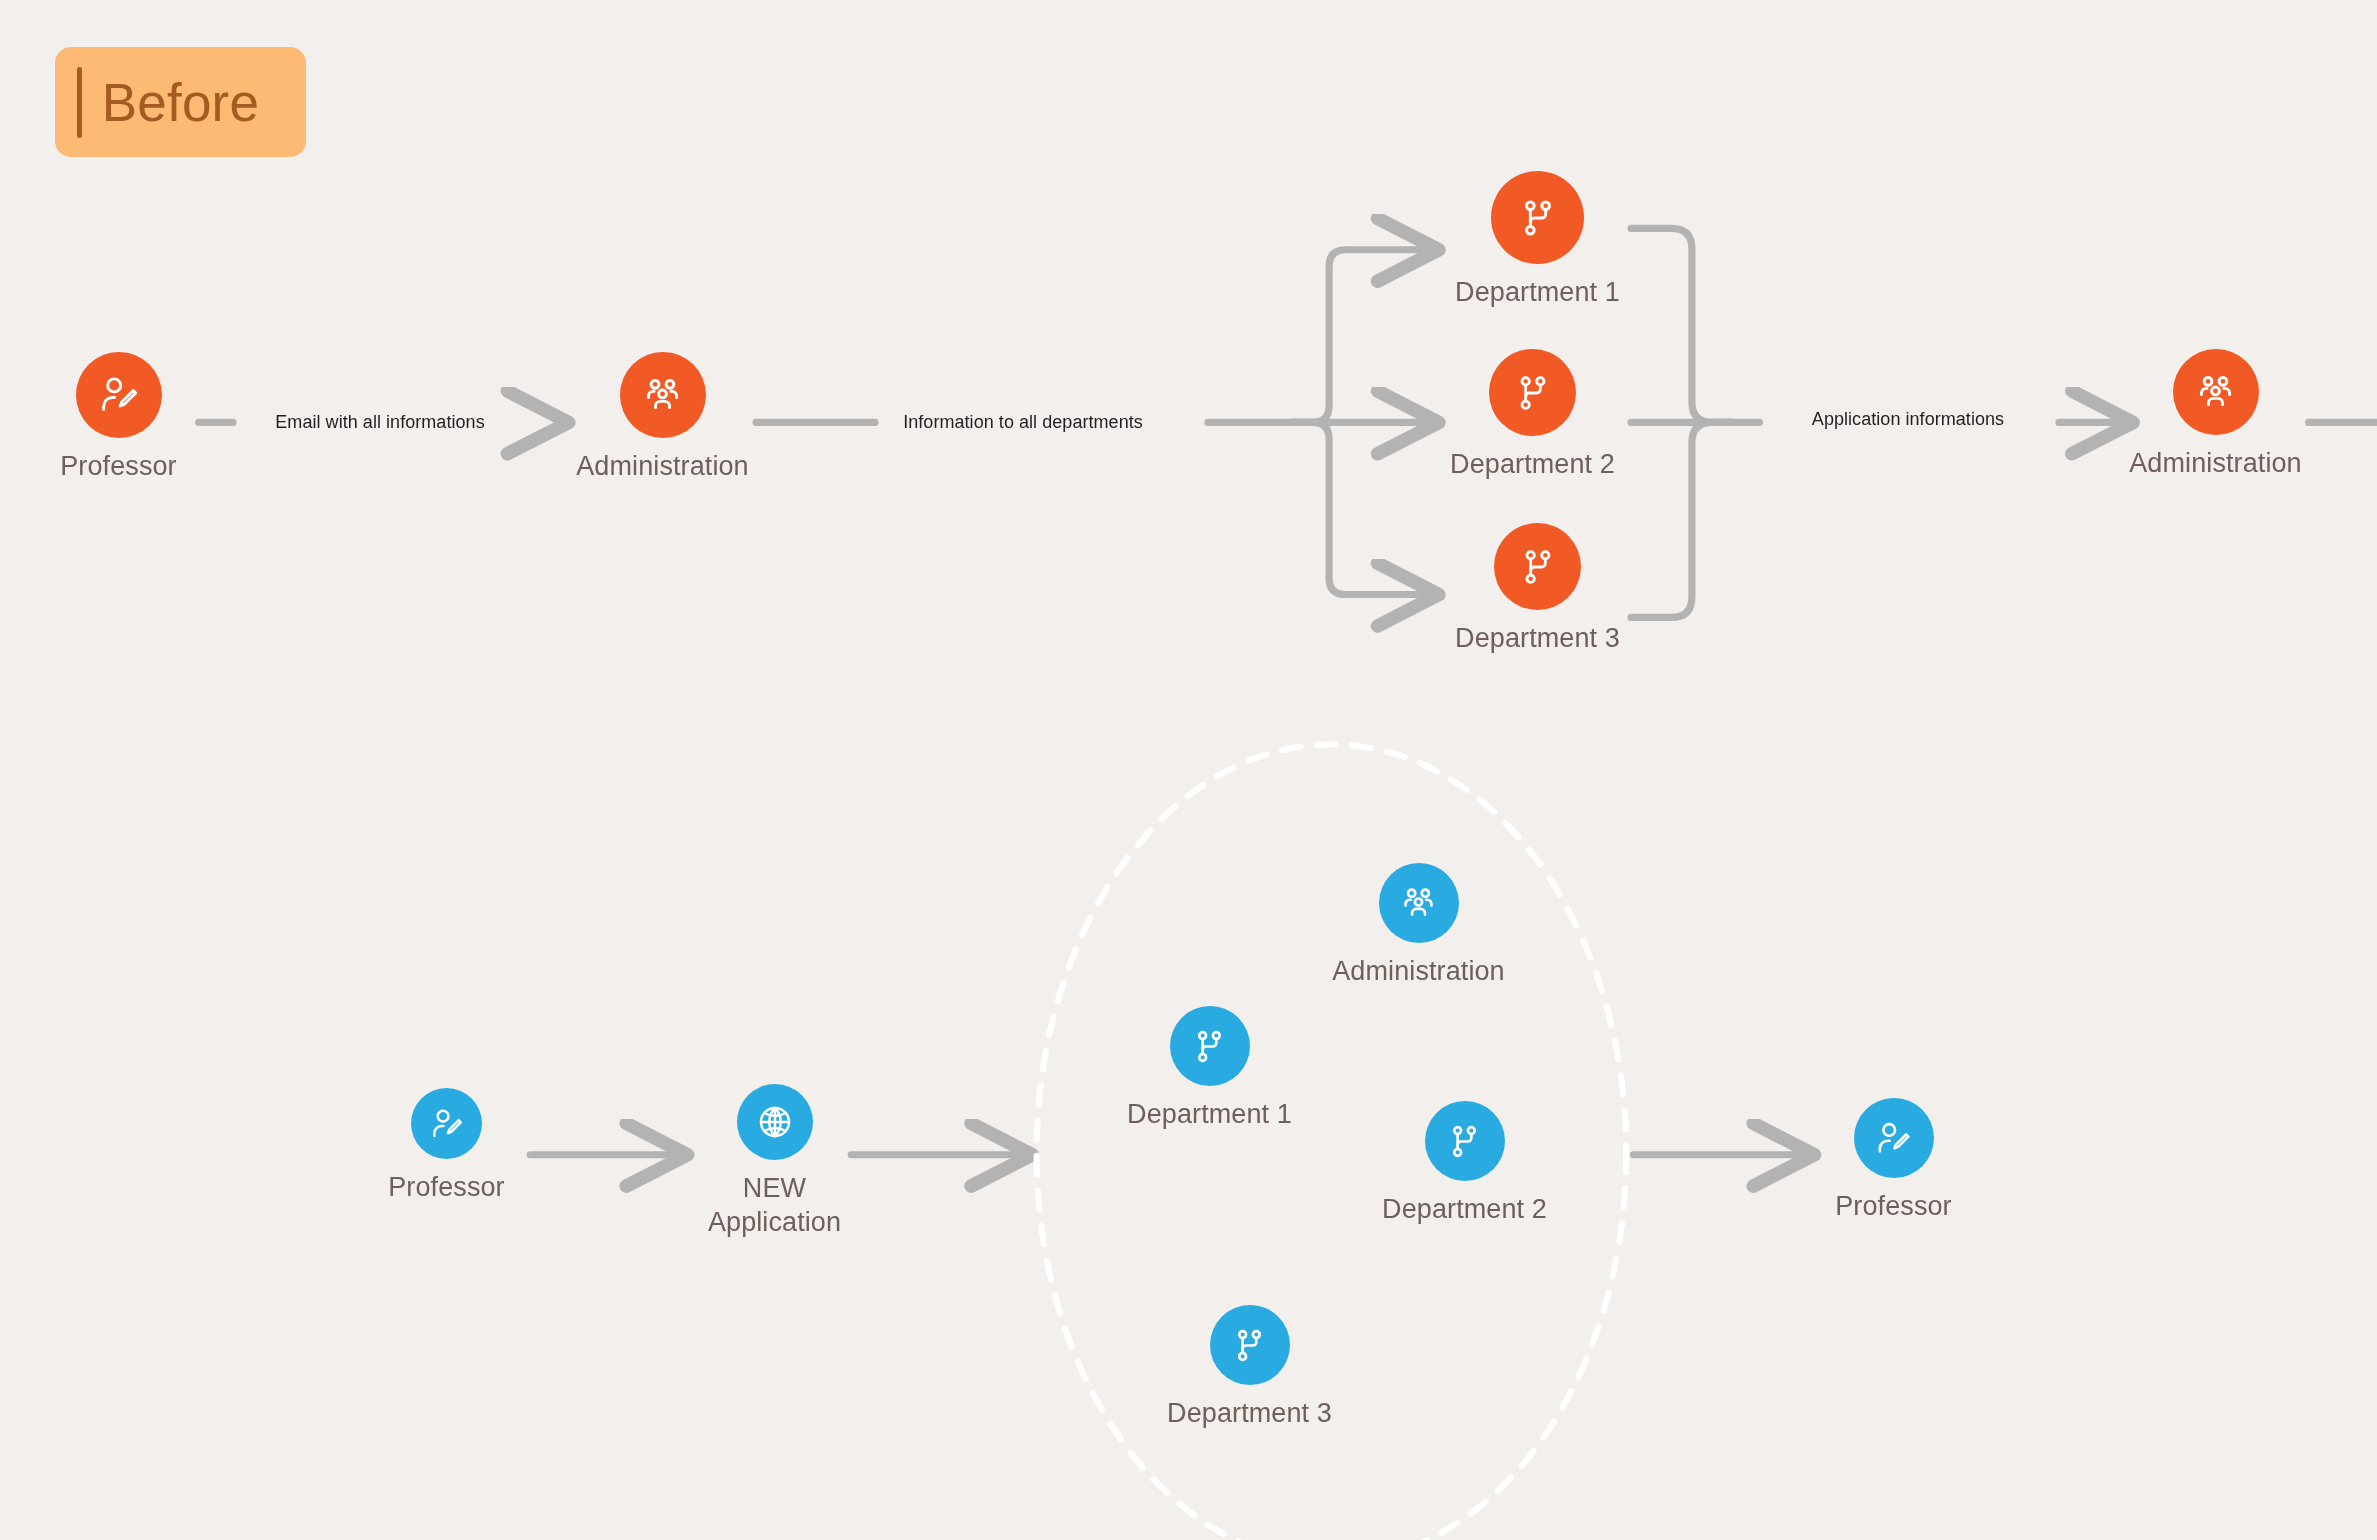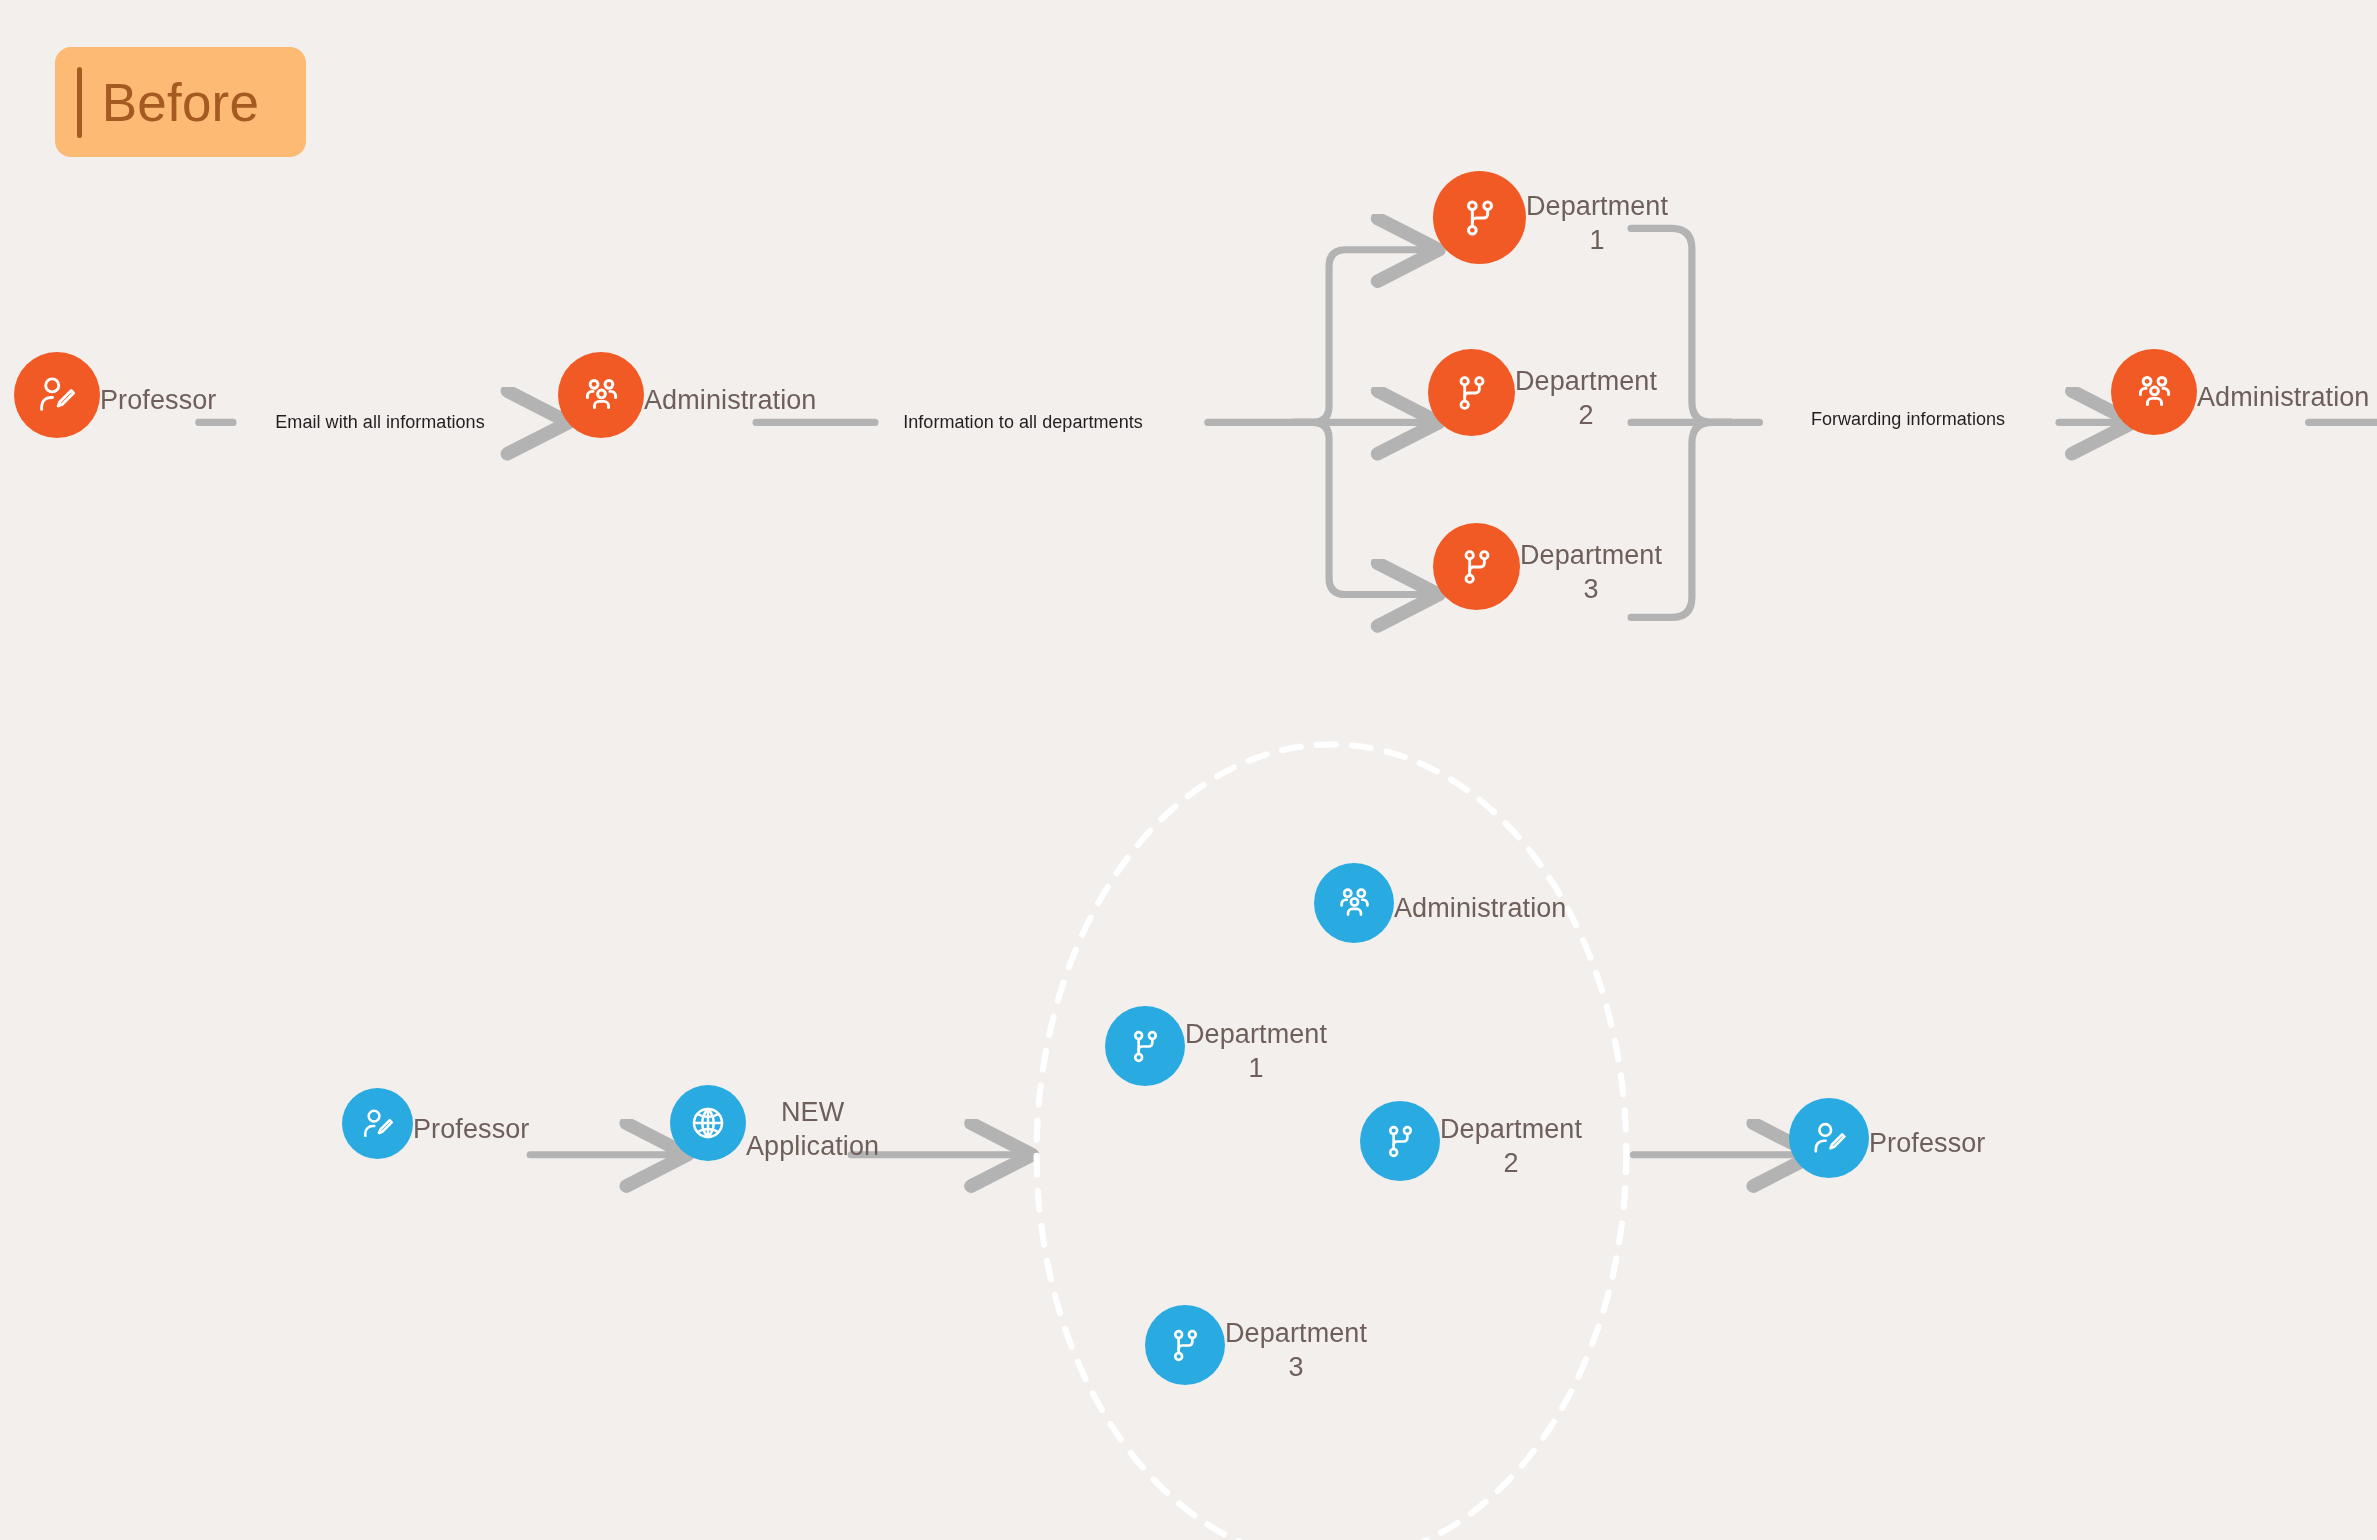--- a/index.html
+++ b/index.html
@@ -44,20 +44,21 @@
     letter-spacing: 0.2px;
   }
   #badge-before { left: 55px; top: 47px; width: 251px; height: 110px; padding: 0 22px; }
   #badge-before .bar { height: 71px; margin-right: 20px; }
   #badge-after  { left: 55px; top: 804px; width: 205px; height: 110px; padding: 0 22px; }
   #badge-after .bar { height: 71px; margin-right: 20px; }
 
   .node {
     position: absolute;
     display: flex;
+    flex-direction: column;
     align-items: center;
     width: 209px;
     margin-left: -105px;
   }
   .node .disc {
     border-radius: 50%;
     display: flex;
     align-items: center;
     justify-content: center;
     flex: 0 0 auto;
@@ -127,21 +128,21 @@
   </svg>
 
   <div class="badge" id="badge-before">
     <div class="bar"></div>
     <div class="badge-text">Before</div>
   </div>
 
 
   <div class="edge-label" style="left:380px; top:422px;">Email with all informations</div>
   <div class="edge-label" style="left:983px; top:422px;margin-left:40px;">Information to all departments</div>
-  <div class="edge-label" style="left:1908px; top:419px;">Forwarding informations</div>
+  <div class="edge-label" style="left:1908px; top:419px;">Application informations</div>
 
   <div class="node orange" style="left:119px; top:352px;">
     <div class="disc" style="width:86px;height:86px;">
       <svg width="46" height="46" viewBox="0 0 24 24">
         <g fill="none" stroke="#fff" stroke-width="1.5" stroke-linecap="round" stroke-linejoin="round">
           <circle cx="9.5" cy="7" r="3.4"></circle>
           <path d="M4 19.5 v-1.6 a4.6 4.6 0 0 1 4.6-4.6 h1.1"></path>
           <path d="M19.4 9.6 l1.3 1.3 -6.0 6.0 -2.1 0.8 0.8-2.1 z"></path>
         </g>
       </svg>

